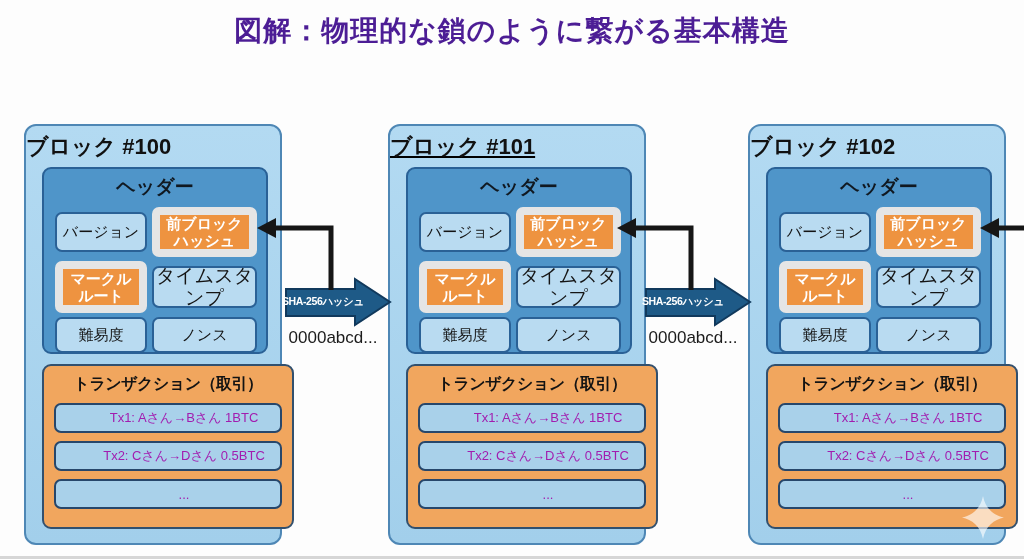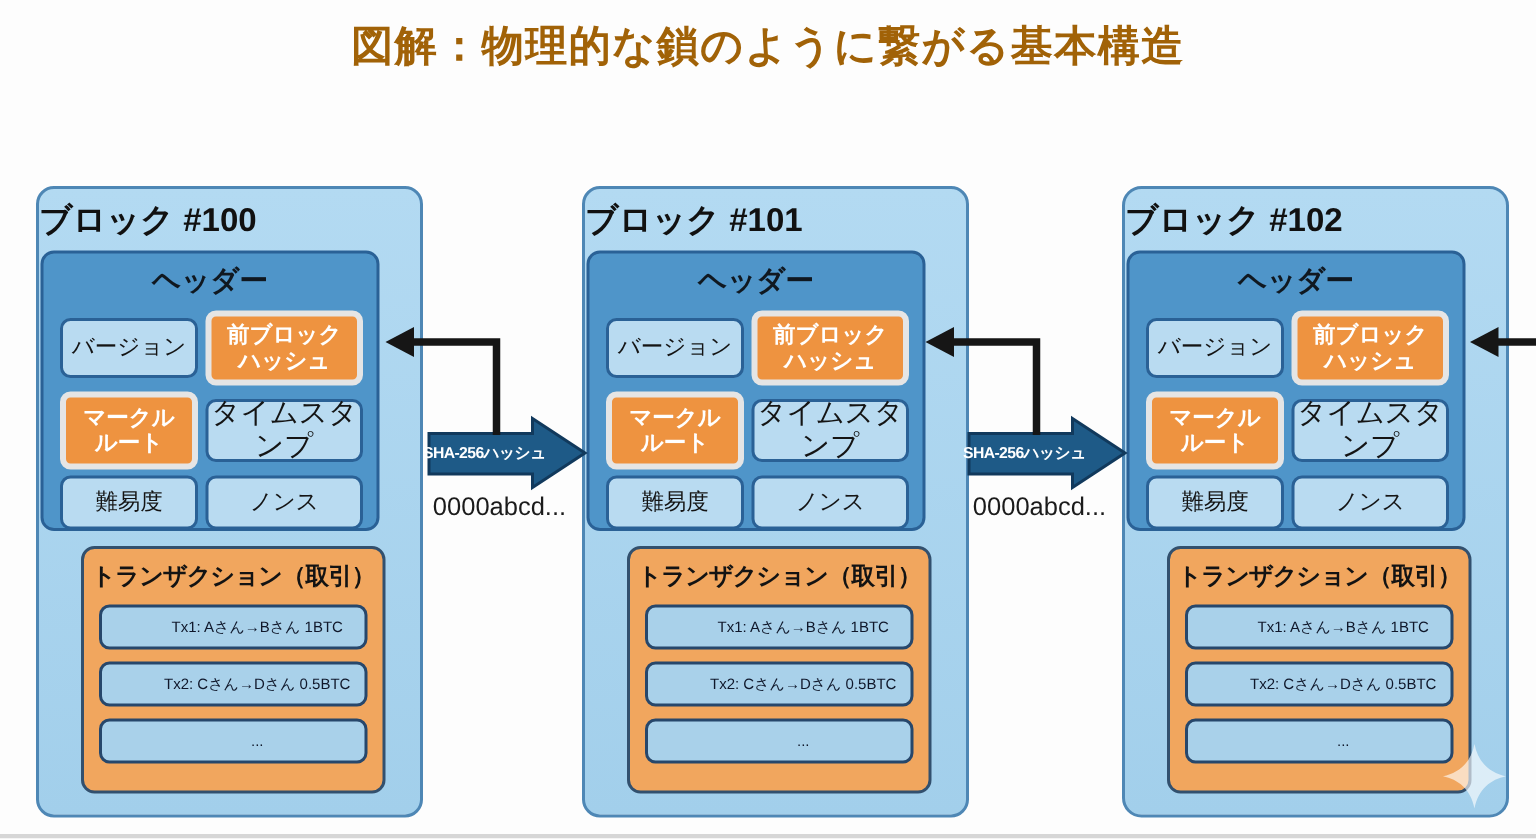--- a/index.html
+++ b/index.html
@@ -1,48 +1,48 @@
 <!DOCTYPE html>
 <html><head>
 <meta charset="utf-8">
 <style>
   html,body{margin:0;padding:0;}
   body{font-family:"Liberation Sans","DejaVu Sans",sans-serif;background:#fff;}
   .canvas{position:relative;width:1024px;height:559px;background:#fdfdfd;overflow:hidden;}
 
   .main-title{position:absolute;top:12px;left:0;width:1024px;text-align:center;
-    font-size:28px;font-weight:bold;color:#a16207;letter-spacing:1px;}
+    font-size:28px;font-weight:bold;color:#4c1d95;letter-spacing:1px;}
 
   .block-card{position:absolute;top:124px;width:258px;height:421px;box-sizing:border-box;
     background:linear-gradient(#b3daf2,#a2cfeb);border:2px solid #4e87b5;border-radius:12px;}
-  .block-card.b0{left:24px;} .block-card.b1{left:388px;} .block-card.b2{left:748px;border-radius:13px;}
+  .block-card.b0{left:24px;} .block-card.b1{left:388px;text-decoration:underline;} .block-card.b2{left:748px;border-radius:13px;}
 
   .block-title{margin-top:6px;text-align:left;font-size:22px;font-weight:bold;color:#111;}
 
-  .header-panel{position:absolute;left:1px;top:41px;width:226px;height:187px;box-sizing:border-box;
+  .header-panel{position:absolute;left:16px;top:41px;width:226px;height:187px;box-sizing:border-box;
     background:#4f95c9;border:2px solid #2a6196;border-radius:9px;}
   .header-title{margin-top:5px;text-align:center;font-size:19px;font-weight:bold;color:#101820;}
   .header-grid{position:absolute;left:11px;top:38px;width:202px;
     display:grid;grid-template-columns:92px 105px;grid-template-rows:50px 52px 36px;
     column-gap:5px;row-gap:4px;}
   .cell{box-sizing:border-box;display:flex;align-items:center;justify-content:center;
     text-align:center;border-radius:7px;line-height:1.15;}
   .cell.light{background:#b9dbf1;border:2px solid #2a6196;color:#141414;font-size:15px;}
   .cell.small{font-size:19px;}
-  .cell.orange{background:#ee9340;border:4px solid #e5e5e5;color:#fff;font-weight:bold;
+  .cell.orange{background:#ee9340;border:8px solid #e5e5e5;color:#fff;font-weight:bold;
     font-size:15px;white-space:pre-line;}
   .cell.slim{margin:5px 0;}
 
-  .tx-panel{position:absolute;left:28px;top:238px;width:203px;height:165px;box-sizing:border-box;
+  .tx-panel{position:absolute;left:16px;top:238px;width:252px;height:165px;box-sizing:border-box;
     background:#f1a65e;border:2px solid #32506e;border-radius:9px;}
   .tx-title{margin-top:8px;text-align:center;font-size:16px;font-weight:bold;color:#131313;
     letter-spacing:-0.5px;}
   .tx-row{box-sizing:border-box;margin:8px 10px 0 10px;height:30px;background:#a9d1ea;
     border:2px solid #27476b;border-radius:7px;display:flex;align-items:center;justify-content:center;
-    font-size:10px;color:#0f172a;padding-left:32px;}
+    font-size:13px;color:#a21caf;padding-left:32px;}
 
   .arrow-layer{position:absolute;left:0;top:0;pointer-events:none;}
 
   .sha-label{position:absolute;width:78px;text-align:left;font-size:10.5px;font-weight:bold;
     color:#fff;white-space:nowrap;letter-spacing:-0.4px;top:295px;}
   .sha-label.g1{left:282px;} .sha-label.g2{left:642px;}
   .hash-text{position:absolute;width:110px;text-align:center;font-size:17px;color:#1b1b1b;top:328px;}
   .hash-text.g1{left:278px;} .hash-text.g2{left:638px;}
 
   .bottom-bar{position:absolute;left:0;bottom:0;width:1024px;height:3px;background:#d6d6d6;}

